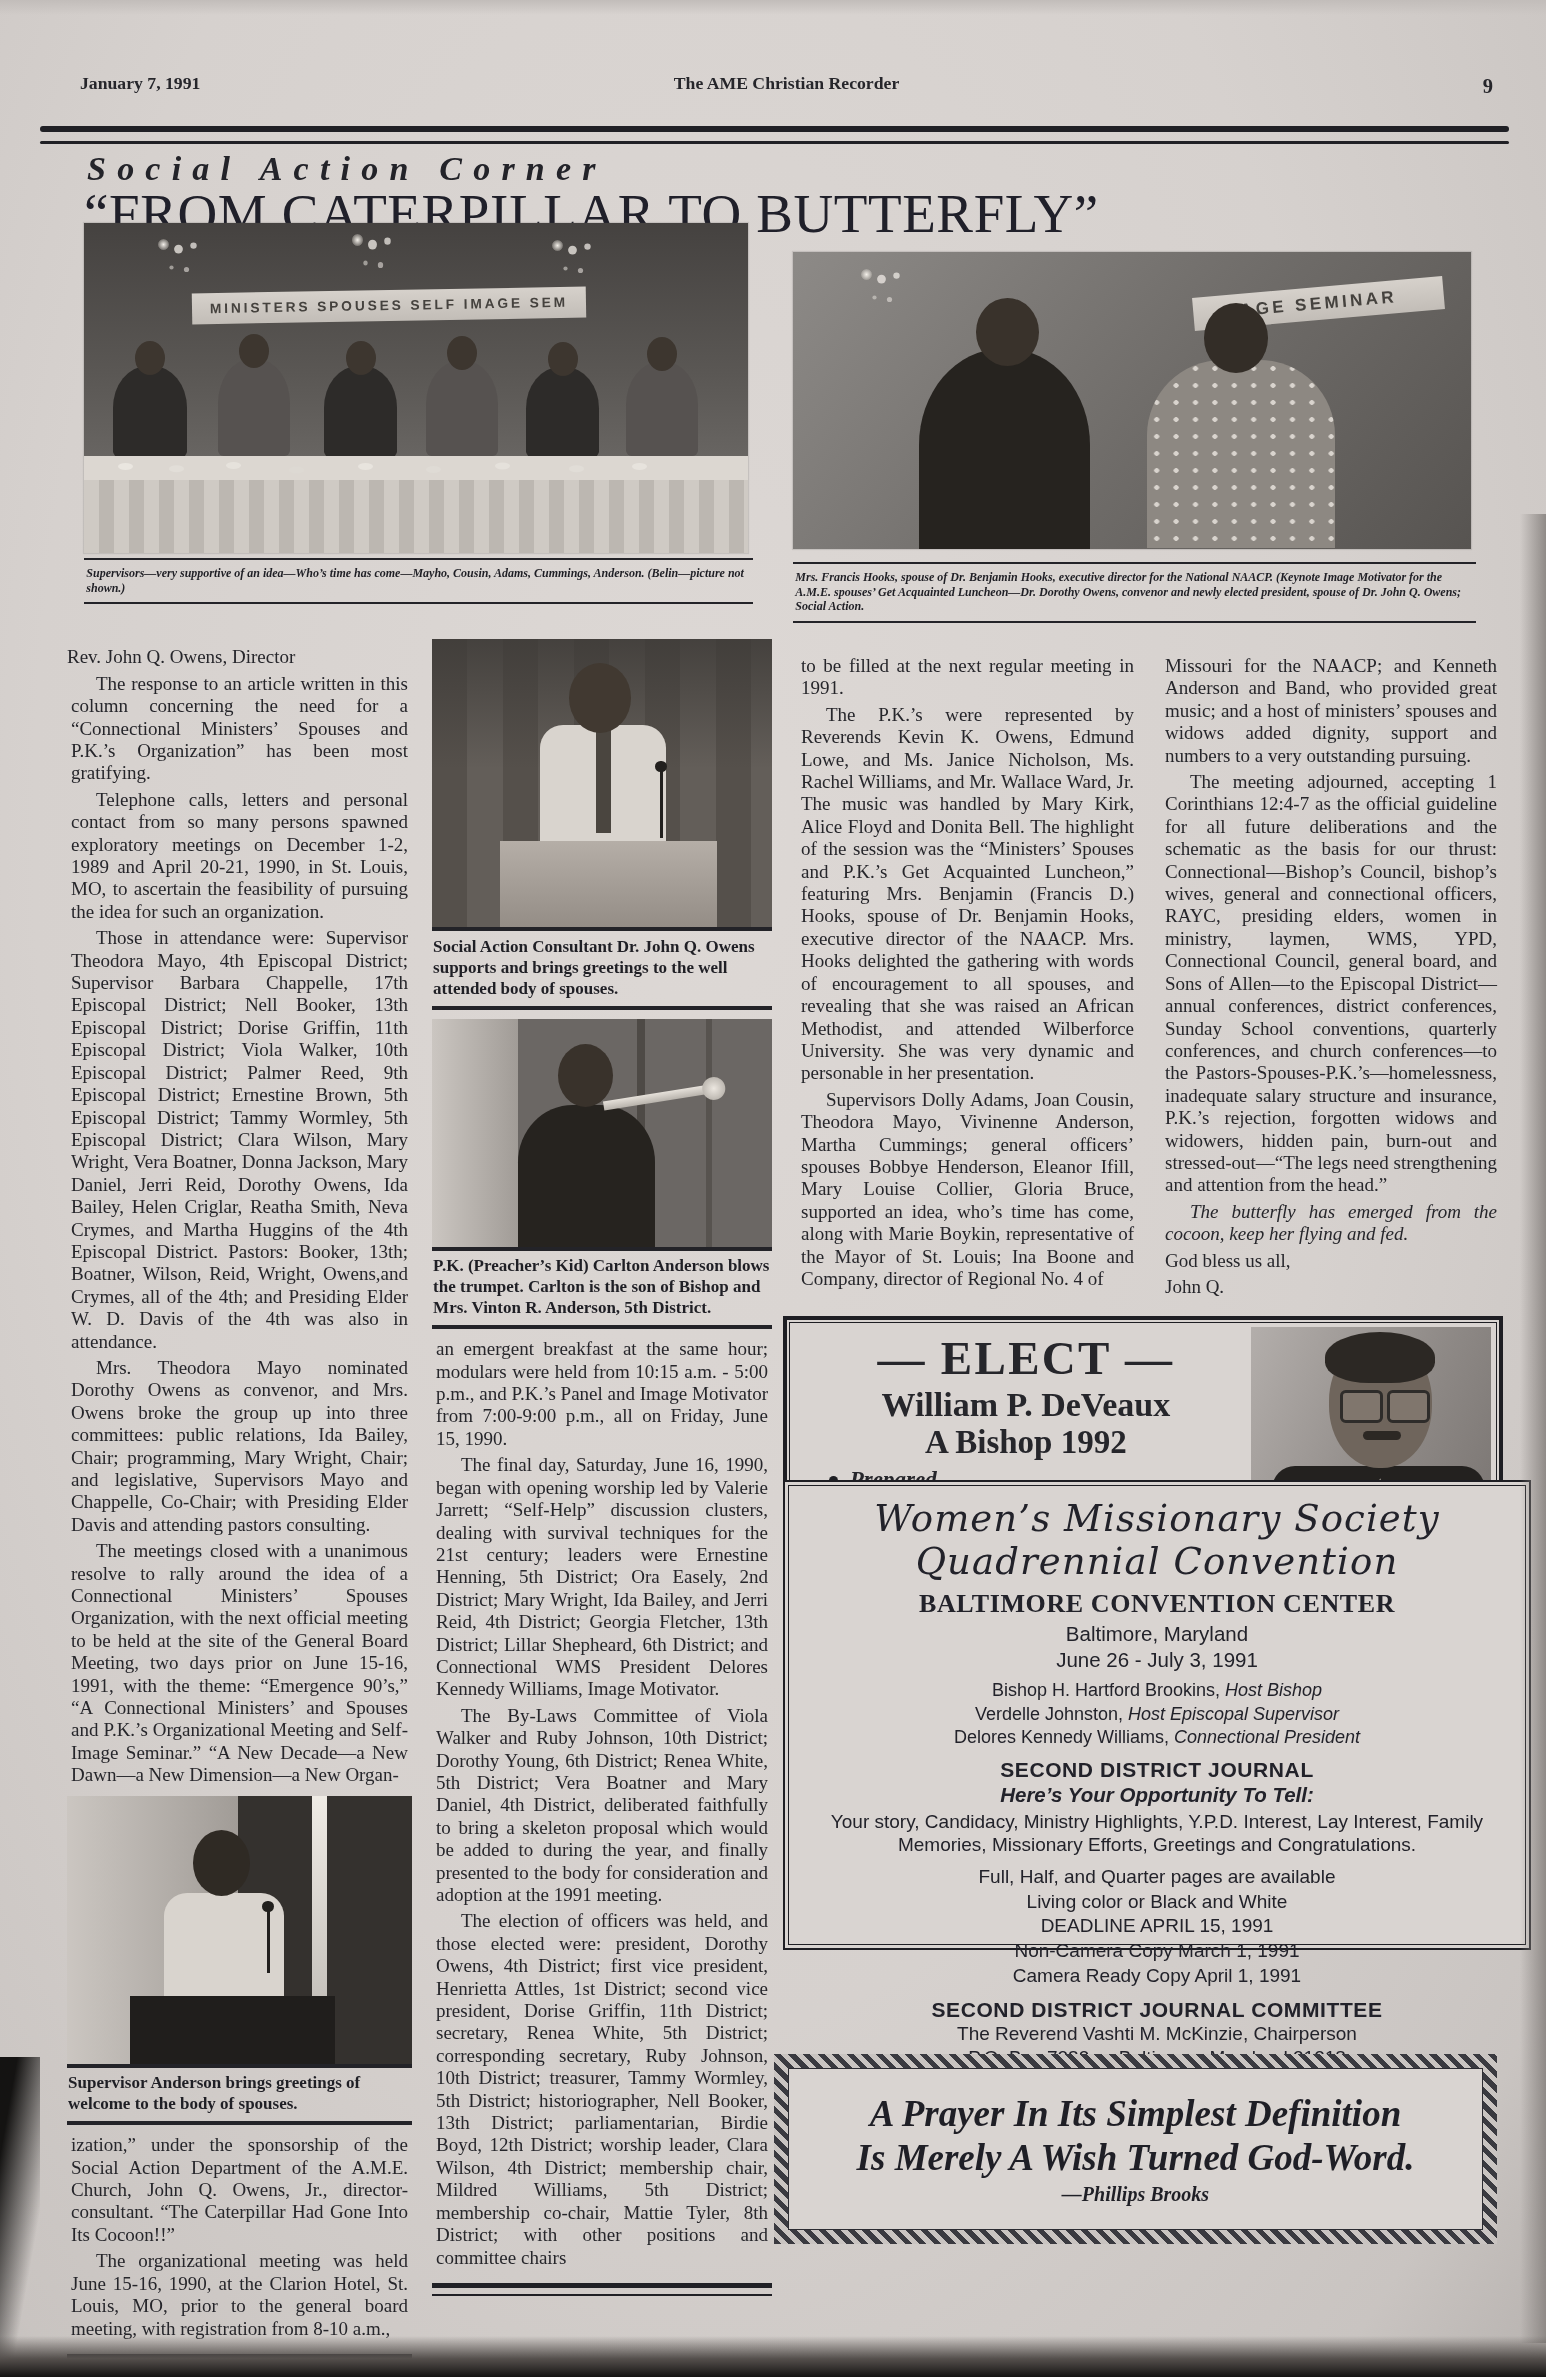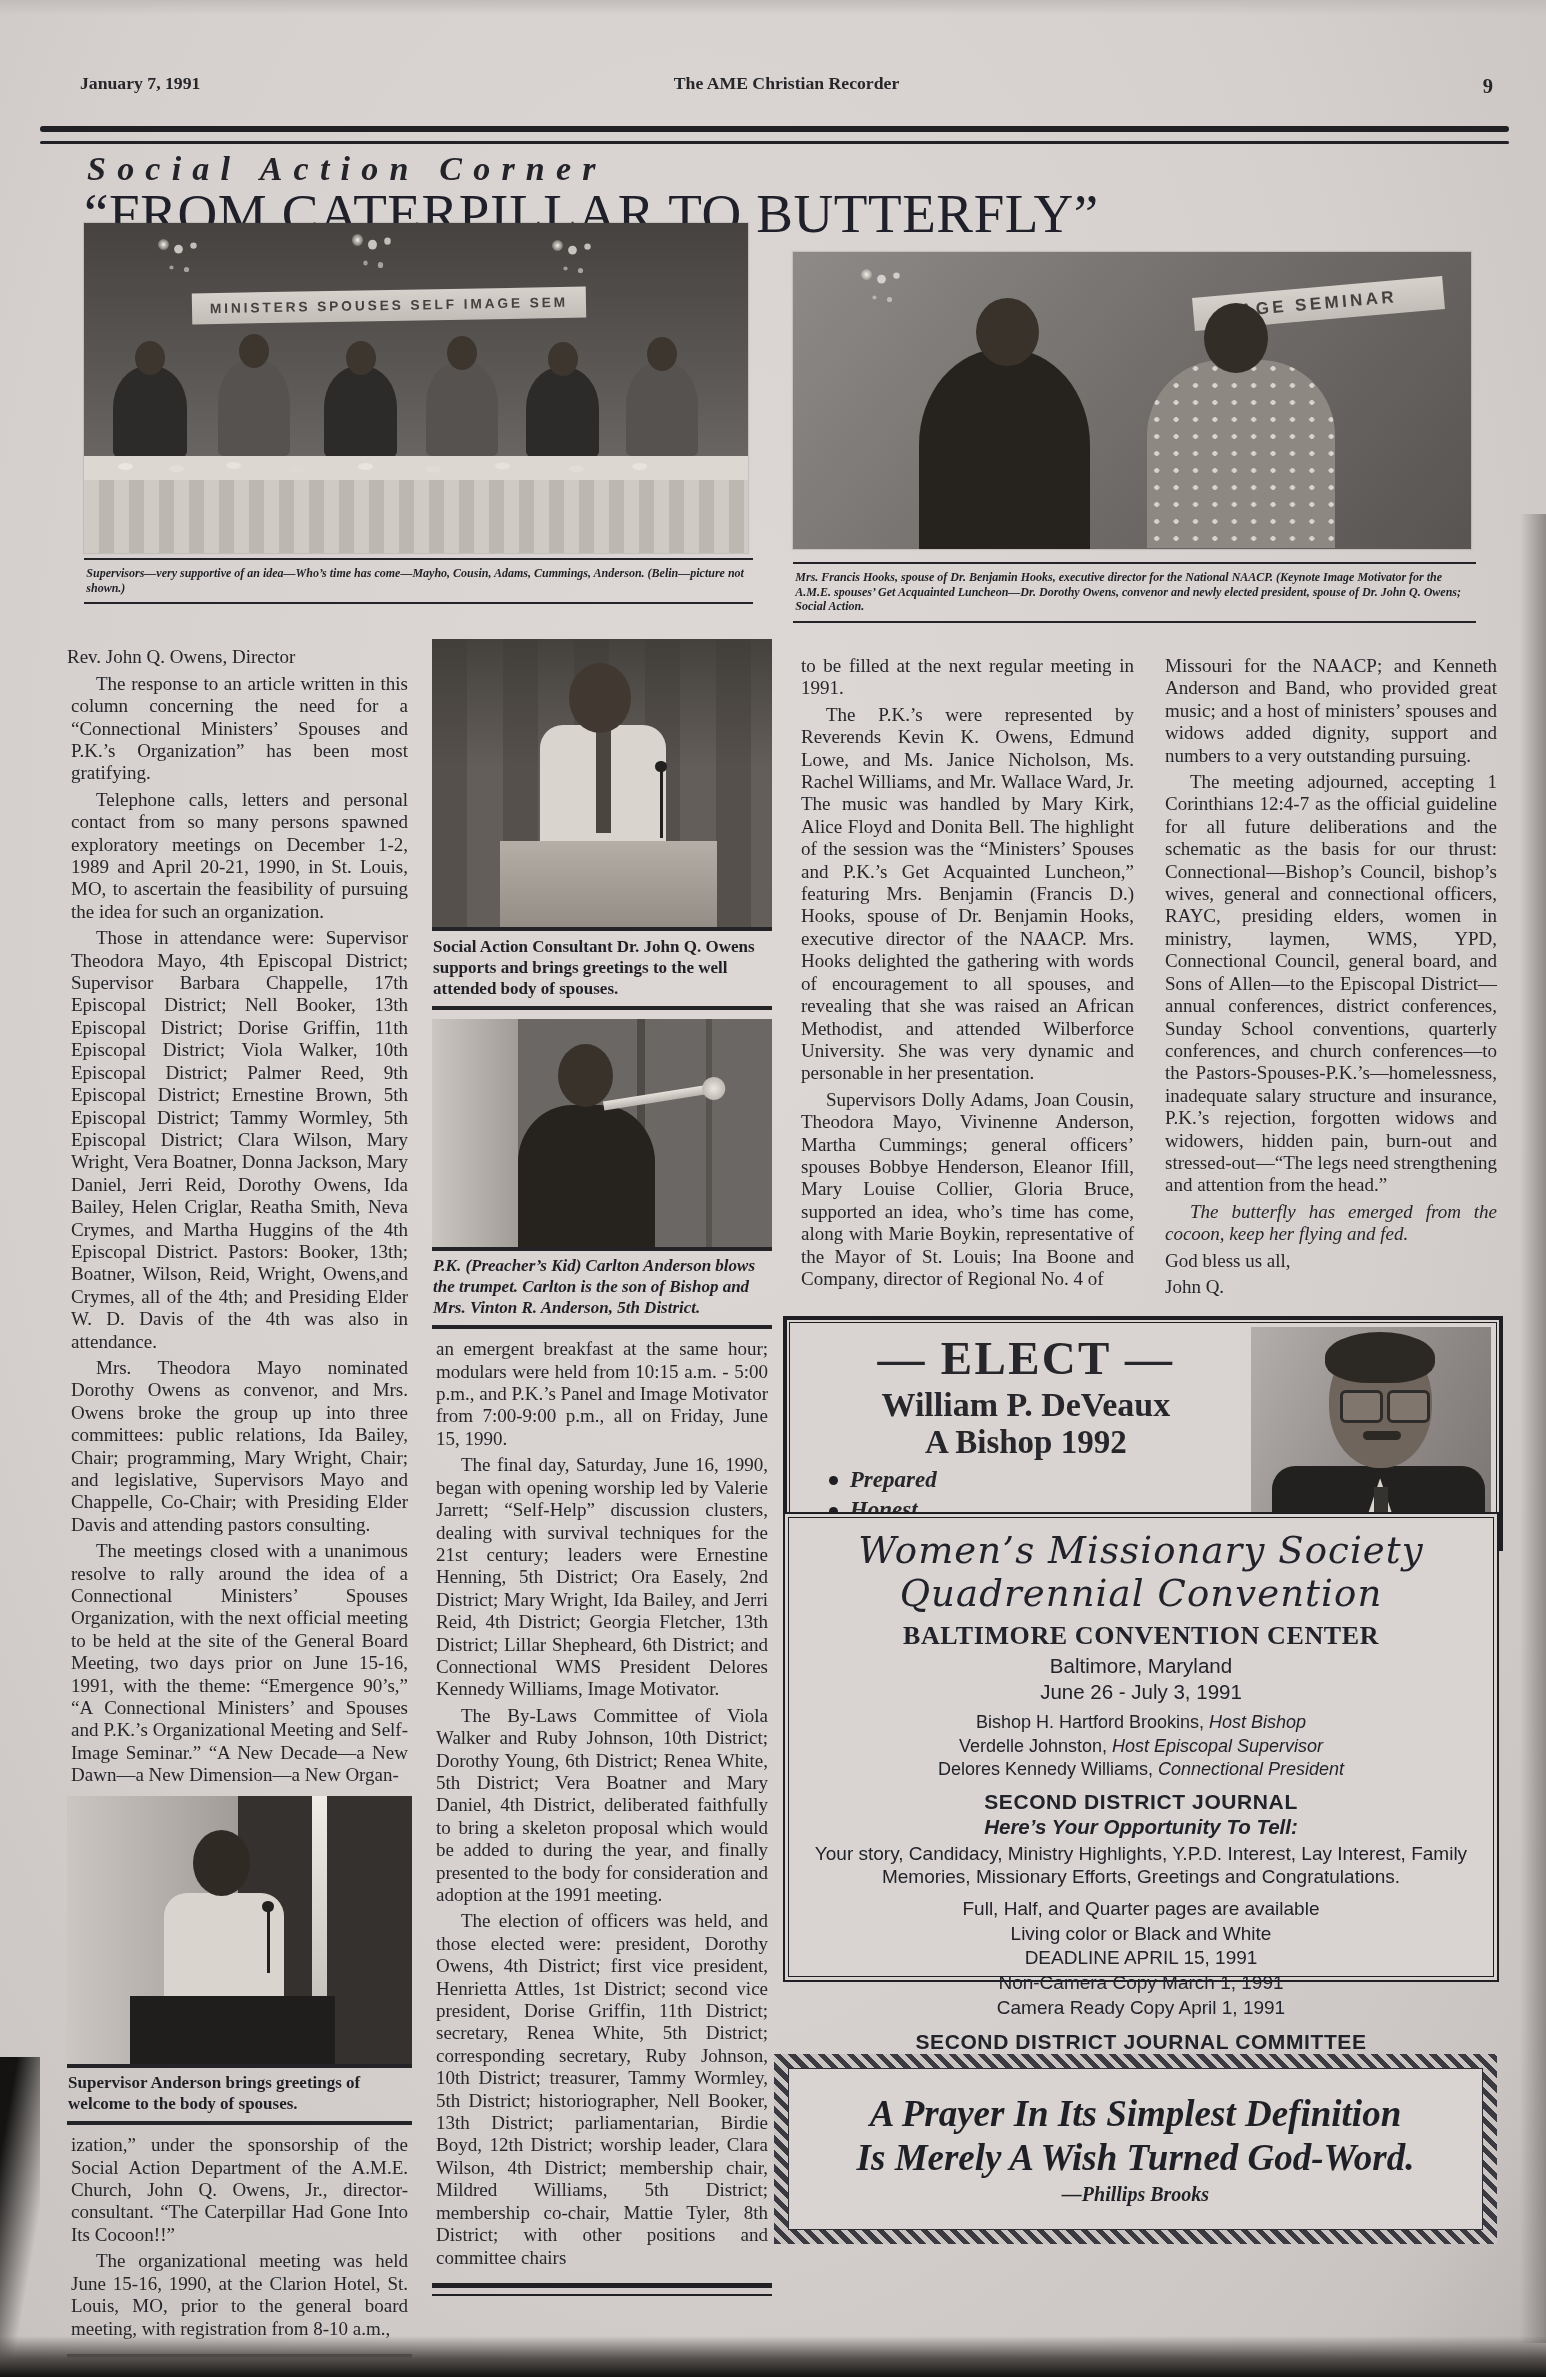--- a/index.html
+++ b/index.html
@@ -94,22 +94,22 @@
   .port-shoulders{position:absolute;left:20.5px;right:5.7px;bottom:-5.7px;height:80px;background:#23211f;border-radius:23px 23px 0 0;}
   .port-shirt{position:absolute;left:108px;bottom:0;width:42px;height:62px;background:#d8d3cd;clip-path:polygon(50% 0,100% 100%,0 100%);}
   .port-tie{position:absolute;left:123px;bottom:0;width:13.7px;height:53px;background:#35332f;}
   .port-head{position:absolute;left:78px;top:12.6px;width:103px;height:129px;border-radius:48%;background:#6f655c;}
   .port-hair{position:absolute;left:74px;top:5.7px;width:110px;height:51px;border-radius:50% 50% 40% 40%;background:#2c2824;}
   .port-glass{position:absolute;left:89px;top:63px;width:37px;height:27px;border:3.4px solid #2e2c2a;border-radius:5.7px;background:#9b918866;}
   .port-glass.g2{left:136px;}
   .port-must{position:absolute;left:112px;top:104px;width:38px;height:9px;border-radius:4.6px;background:#2c2824;}
 
   
-  .wms{position:absolute;left:783px;top:1512px;width:712px;height:466px;
-        border:2.9px solid #1e1e23;background:#d9d4d1;}
+  .wms{position:absolute;left:783px;top:1480px;width:712px;height:466px;
+        border:2.9px solid #1e1e23;background:#d9d4d1;padding-left:32px;}
   .wms-inner{position:absolute;inset:3.4px;border:1.1px solid #1e1e23;text-align:center;padding:10.3px 15px 0;box-sizing:border-box;
         font-family:"Liberation Sans",sans-serif;color:#22222a;}
   .wms-script{font-family:"DejaVu Serif",serif;font-style:italic;font-size:37px;line-height:1.18;letter-spacing:1.1px;}
   .wms-venue{font-family:"Liberation Serif",serif;font-weight:bold;font-size:26px;margin-top:4.6px;letter-spacing:0.6px;}
   .wms-city{font-size:20.5px;margin-top:3.4px;}
   .wms-dates{font-size:20.5px;margin-top:2.3px;}
   .wms-host{font-size:18px;margin-top:2.3px;}
   .wms-host .role{font-style:italic;}
   .wms-h1{font-weight:bold;font-size:21px;letter-spacing:0.6px;margin-top:10.3px;}
   .wms-h2{font-weight:bold;font-style:italic;font-size:20.5px;margin-top:1.1px;}
@@ -217,21 +217,21 @@
     <figure class="inphoto" style="height:228px;margin:0;">
       <div class="scene" style="background:linear-gradient(100deg,#8b8683,#767temp 40%,#6d6865);">
         <div class="drape" style="left:0;top:0;width:86px;height:228px;"></div>
         <div style="position:absolute;left:205px;top:0;width:8px;height:228px;background:#4e4a46;"></div>
         <div style="position:absolute;left:274px;top:0;width:5.7px;height:228px;background:#57534f;"></div>
         <div class="fig-dark" style="left:86px;top:86px;width:137px;height:143px;border-radius:40% 40% 0 0;"></div>
         <div class="head-c" style="left:126px;top:25px;width:55px;height:63px;background:#2d2username823;"></div>
         <div class="trumpet" style="left:171px;top:74px;width:108px;"></div>
       </div>
     </figure>
-    <div class="colcap" style="margin-top:0;font-style:italic;">P.K. (Preacher’s Kid) Carlton Anderson blows the trumpet. Carlton is the son of Bishop and Mrs. Vinton R. Anderson, 5th District.</div>
+    <div class="colcap" style="margin-top:0;">P.K. (Preacher’s Kid) Carlton Anderson blows the trumpet. Carlton is the son of Bishop and Mrs. Vinton R. Anderson, 5th District.</div>
 
     <p class="p">an emergent breakfast at the same hour; modulars were held from 10:15 a.m. - 5:00 p.m., and P.K.’s Panel and Image Motivator from 7:00-9:00 p.m., all on Friday, June 15, 1990.</p>
     <p class="p ind">The final day, Saturday, June 16, 1990, began with opening worship led by Valerie Jarrett; “Self-Help” discussion clusters, dealing with survival techniques for the 21st century; leaders were Ernestine Henning, 5th District; Ora Easely, 2nd District; Mary Wright, Ida Bailey, and Jerri Reid, 4th District; Georgia Fletcher, 13th District; Lillar Shepheard, 6th District; and Connectional WMS President Delores Kennedy Williams, Image Motivator.</p>
     <p class="p ind">The By-Laws Committee of Viola Walker and Ruby Johnson, 10th District; Dorothy Young, 6th District; Renea White, 5th District; Vera Boatner and Mary Daniel, 4th District, deliberated faithfully to bring a skeleton proposal which would be added to during the year, and finally presented to the body for consideration and adoption at the 1991 meeting.</p>
     <p class="p ind">The election of officers was held, and those elected were: president, Dorothy Owens, 4th District; first vice president, Henrietta Attles, 1st District; second vice president, Dorise Griffin, 11th District; secretary, Renea White, 5th District; corresponding secretary, Ruby Johnson, 10th District; treasurer, Tammy Wormley, 5th District; historiographer, Nell Booker, 13th District; parliamentarian, Birdie Boyd, 12th District; worship leader, Clara Wilson, 4th District; membership chair, Mildred Williams, 5th District; membership co-chair, Mattie Tyler, 8th District; with other positions and committee chairs</p>
     <div class="dblrule"></div>
   </div>
 
   <div class="col col3">
     <p class="p">to be filled at the next regular meeting in 1991.</p>

